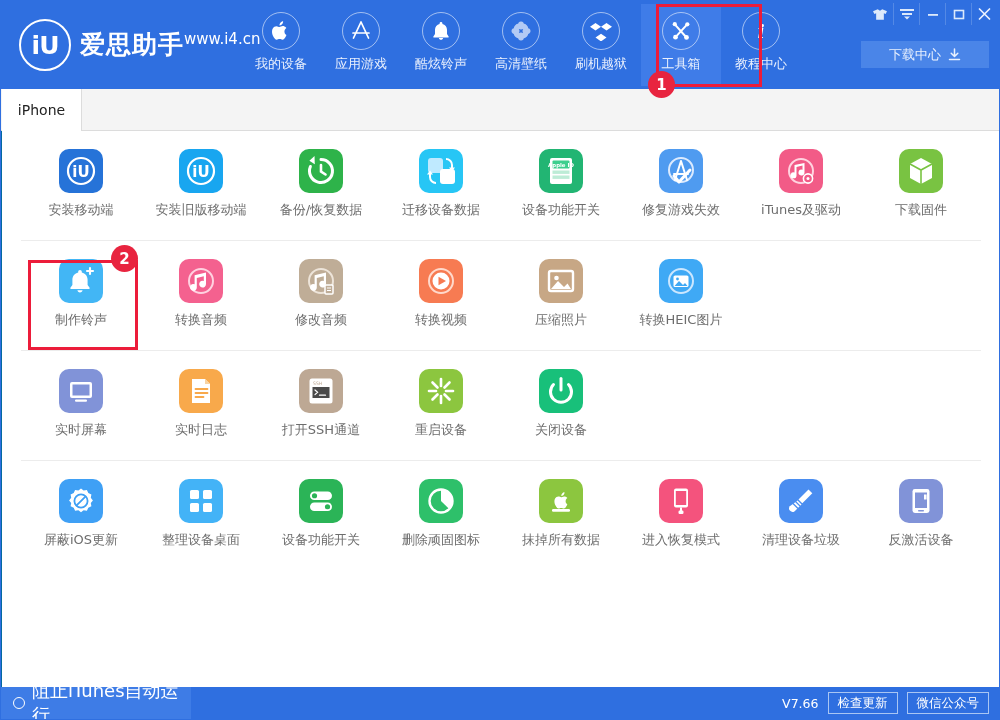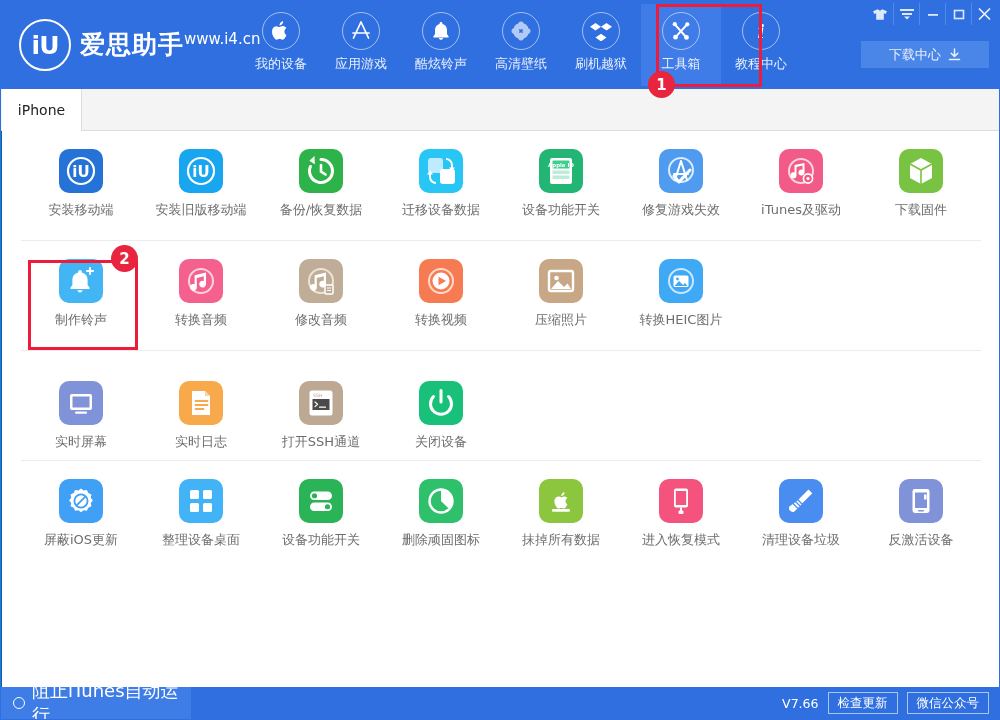--- a/index.html
+++ b/index.html
@@ -488,21 +488,21 @@
             <circle cx="22" cy="22" r="12" fill="none" stroke="#cbe7ff" stroke-width="2"></circle>
             <rect x="14.5" y="16.5" width="15" height="11.5" rx="1.6" fill="#fff"></rect>
             <circle cx="18.5" cy="20" r="1.4" fill="#3fa9f5"></circle>
             <path d="M15.5 27 L20 22 L24 26 L26 24 L28.5 27 z" fill="#3fa9f5"></path>
           </svg>
         </div>
         <div class="cell-label">转换HEIC图片</div>
       </div>
     </div>
 
-    <div class="grid-row sep" style="height:110px;padding-top:18px;align-items:center;">
+    <div class="grid-row sep" style="height:110px;padding-top:18px;">
       <div class="cell">
         <div class="ico" style="background:#8193d8;">
           <svg width="44" height="44" viewBox="0 0 44 44">
             <rect x="11" y="13" width="22" height="16" rx="2" fill="#fff"></rect>
             <rect x="13.5" y="15.5" width="17" height="11" fill="#8193d8"></rect>
             <rect x="16" y="30.5" width="12" height="2.3" rx="1.1" fill="#fff"></rect>
           </svg>
         </div>
         <div class="cell-label">实时屏幕</div>
       </div>
@@ -522,20 +522,37 @@
             <rect x="10.5" y="9.5" width="23" height="25" rx="2.5" fill="#fff"></rect>
             <text x="14" y="16" font-family="DejaVu Sans, sans-serif" font-size="4.6" fill="#bda894">SSH</text>
             <rect x="13.5" y="18" width="17" height="11" fill="#4a4a4a"></rect>
             <path d="M16 21 l2.6 2.3 L16 25.6" stroke="#fff" stroke-width="1.2" fill="none" stroke-linecap="round"></path>
             <path d="M20.5 26.2 h6" stroke="#fff" stroke-width="1.2" stroke-linecap="round"></path>
           </svg>
         </div>
         <div class="cell-label">打开SSH通道</div>
       </div>
       <div class="cell">
+        <div class="ico" style="background:#8cc63f;">
+          <svg width="44" height="44" viewBox="0 0 44 44">
+            <g stroke="#fff" stroke-width="2.6" stroke-linecap="round">
+              <path d="M22 10 V17"></path>
+                <path d="M22 27 V34"></path>
+                <path d="M10 22 H17"></path>
+                <path d="M27 22 H34"></path>
+              <path d="M13.5 13.5 L18.5 18.5"></path>
+                <path d="M25.5 25.5 L30.5 30.5"></path>
+              <path d="M30.5 13.5 L25.5 18.5"></path>
+                <path d="M18.5 25.5 L13.5 30.5"></path>
+            </g>
+          </svg>
+        </div>
+        <div class="cell-label">重启设备</div>
+      </div>
+      <div class="cell">
         <div class="ico" style="background:#18c07a;">
           <svg width="44" height="44" viewBox="0 0 44 44">
             <path d="M14.5 15.5 a10.5 10.5 0 1 0 15 0" fill="none" stroke="#fff" stroke-width="3" stroke-linecap="round"></path>
             <path d="M22 9.5 V21" stroke="#fff" stroke-width="3" stroke-linecap="round"></path>
           </svg>
         </div>
         <div class="cell-label">关闭设备</div>
       </div>
     </div>
 

